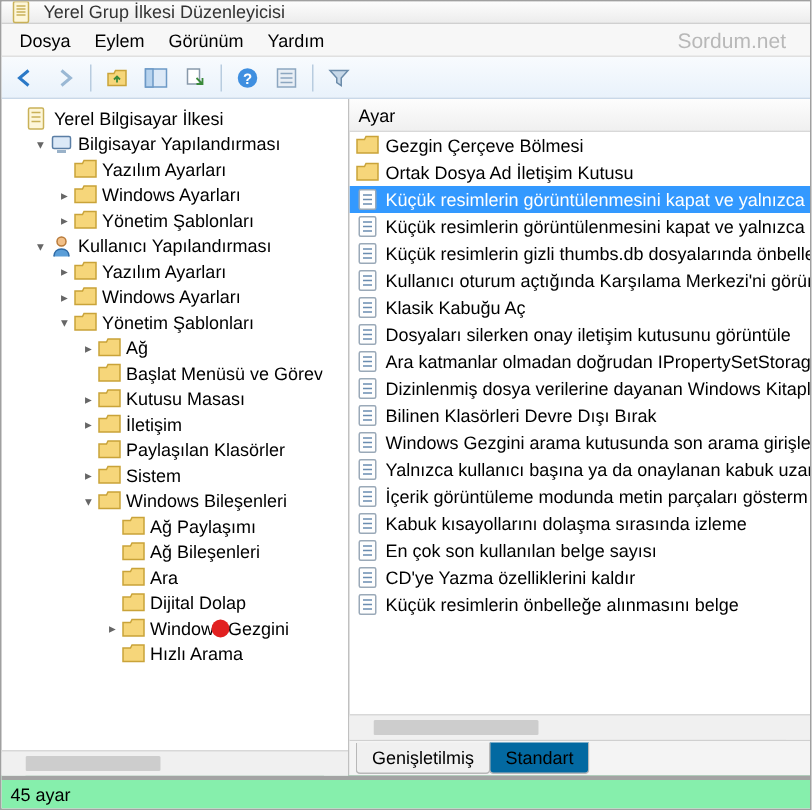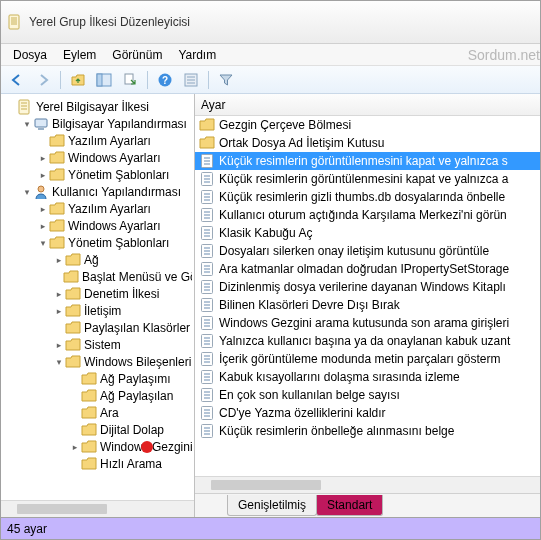--- a/index.html
+++ b/index.html
@@ -10,21 +10,21 @@
     background: #fff;
     color: #000;
     width: 541px;
     height: 540px;
     overflow: hidden;
     display: flex;
     flex-direction: column;
     border: 1px solid #a0a0a0;
   }
   .titlebar {
-    height: 43px;
+    height: 15px;
     background: linear-gradient(#fdfdfd, #ececec);
     display: flex;
     align-items: center;
     padding: 0 6px;
     border-bottom: 1px solid #d0d0d0;
   }
   .titlebar .app-icon {
     width: 16px; height: 16px;
     margin-right: 6px;
     display: inline-flex; align-items: center; justify-content: center;
@@ -38,21 +38,21 @@
     background: #f7f7f7;
     border-bottom: 1px solid #e0e0e0;
     position: relative;
   }
   .menubar .menu-item {
     padding: 2px 8px;
     cursor: default;
   }
   .menubar .watermark {
     position: absolute;
-    right: 0;
+    right: 16px;
     color: #b8b8b8;
     font-size: 14px;
     font-weight: 500;
   }
   .toolbar {
     height: 28px;
     display: flex;
     align-items: center;
     padding: 0 4px;
     background: linear-gradient(#f8fbfe, #e9f2fb);
@@ -69,21 +69,21 @@
     width: 1px; height: 18px;
     background: #b8ccdf;
     margin: 0 3px;
   }
   .main {
     flex: 1;
     display: flex;
     min-height: 0;
   }
   .left-pane {
-    width: 194px;
+    width: 232px;
     border-right: 1px solid #c0c0c0;
     display: flex;
     flex-direction: column;
     min-height: 0;
   }
   .tree {
     flex: 1;
     overflow: hidden;
     padding: 4px 0 0 2px;
     position: relative;
@@ -184,37 +184,36 @@
     height: 24px;
     display: flex;
     align-items: flex-end;
     padding: 0 4px;
     border-top: 1px solid #d0d0d0;
     background: #f4f4f4;
     gap: 0;
   }
   .tabstrip .tab {
     padding: 3px 10px 3px 10px;
-    background: #be185d;
+    background: #0369a1;
     border: 1px solid #b8b8b8;
     border-top: none;
     border-radius: 0 0 3px 3px;
     margin-right: -1px;
     font-size: 12px;
     position: relative;
     top: -1px;
   }
   .tabstrip .tab:not(.active) {
     background: #f0f0f0;
-    margin-left: 28px;
   }
   .statusbar {
     height: 22px;
-    background: #c4b5fd;
-    border-top: 1px solid #a3a3a3;
+    background: #86efac;
+    border-top: 3px solid #a3a3a3;
     display: flex;
     align-items: center;
     padding: 0 6px;
   }
   svg { display: block; }
 </style>
 </head>
 <body>
 
 <div class="titlebar">
@@ -425,21 +424,21 @@
                         </div>
                       </li>
                     <li>
                         <div class="row">
                           <span class="twisty">▸</span>
                           <span class="icon">
                             <svg width="16" height="16" viewBox="0 0 16 16">
                               <path d="M1 4h5l1-2h8v11H1z" fill="#f6d67a" stroke="#c9a339"></path>
                             </svg>
                           </span>
-                          <span class="label">Denetim İlkesi</span>
+                          <span class="label">Kutusu Masası</span>
                         </div>
                       </li>
                     <li>
                         <div class="row">
                           <span class="twisty">▸</span>
                           <span class="icon">
                             <svg width="16" height="16" viewBox="0 0 16 16">
                               <path d="M1 4h5l1-2h8v11H1z" fill="#f6d67a" stroke="#c9a339"></path>
                             </svg>
                           </span>
@@ -491,21 +490,21 @@
                             </div>
                           </li>
                         <li>
                             <div class="row">
                               <span class="twisty spacer">▸</span>
                               <span class="icon">
                                 <svg width="16" height="16" viewBox="0 0 16 16">
                                   <path d="M1 4h5l1-2h8v11H1z" fill="#f6d67a" stroke="#c9a339"></path>
                                 </svg>
                               </span>
-                              <span class="label">Ağ Paylaşılan</span>
+                              <span class="label">Ağ Bileşenleri</span>
                             </div>
                           </li>
                         <li>
                             <div class="row">
                               <span class="twisty spacer">▸</span>
                               <span class="icon">
                                 <svg width="16" height="16" viewBox="0 0 16 16">
                                   <path d="M1 4h5l1-2h8v11H1z" fill="#f6d67a" stroke="#c9a339"></path>
                                 </svg>
                               </span>

